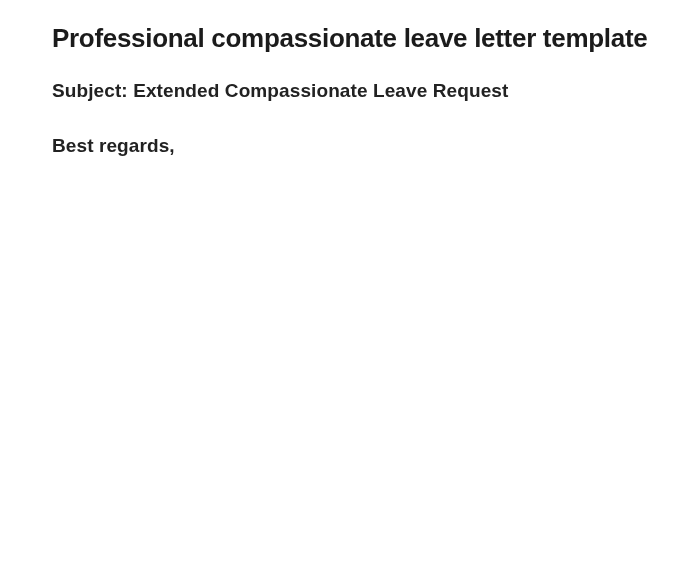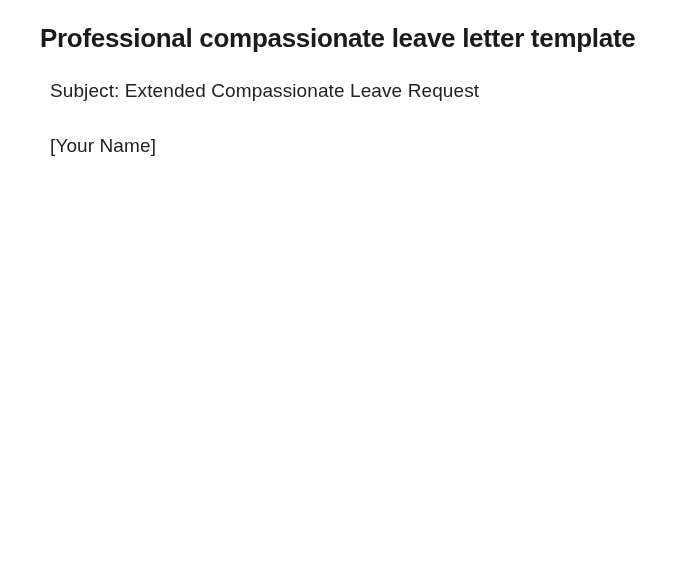--- a/index.html
+++ b/index.html
@@ -8,46 +8,47 @@
     background: #ffffff;
   }
   body {
     width: 700px;
     height: 586px;
     overflow: hidden;
     font-family: "Liberation Sans", sans-serif;
     -webkit-font-smoothing: antialiased;
   }
   .page {
-    padding: 21px 40px 0 40px;
+    padding: 21px 40px 0 52px;
   }
   .page-title {
     font-size: 26px;
     font-weight: 700;
     line-height: 34px;
     letter-spacing: -0.3px;
     color: #1b1b1b;
     margin: 0 0 18px 0;
   }
   .para {
     font-size: 19px;
     line-height: 35px;
     color: #222222;
-    margin: 0 0 20px 10px;
+    margin: 0 0 20px 0;
     max-width: 600px;
     letter-spacing: 0.1px;
+    font-weight: bold;
   }
 </style>
 </head>
 <body>
 
 <main class="page">
   <h1 class="page-title">Professional compassionate leave letter template</h1>
 
   <p class="para">Subject: Extended Compassionate Leave Request</p>
 
 
 
 
+  <p class="para">Best regards,</p>
 
-  <p class="para">[Your Name]</p>
 
 </main>
 
 </body></html>

